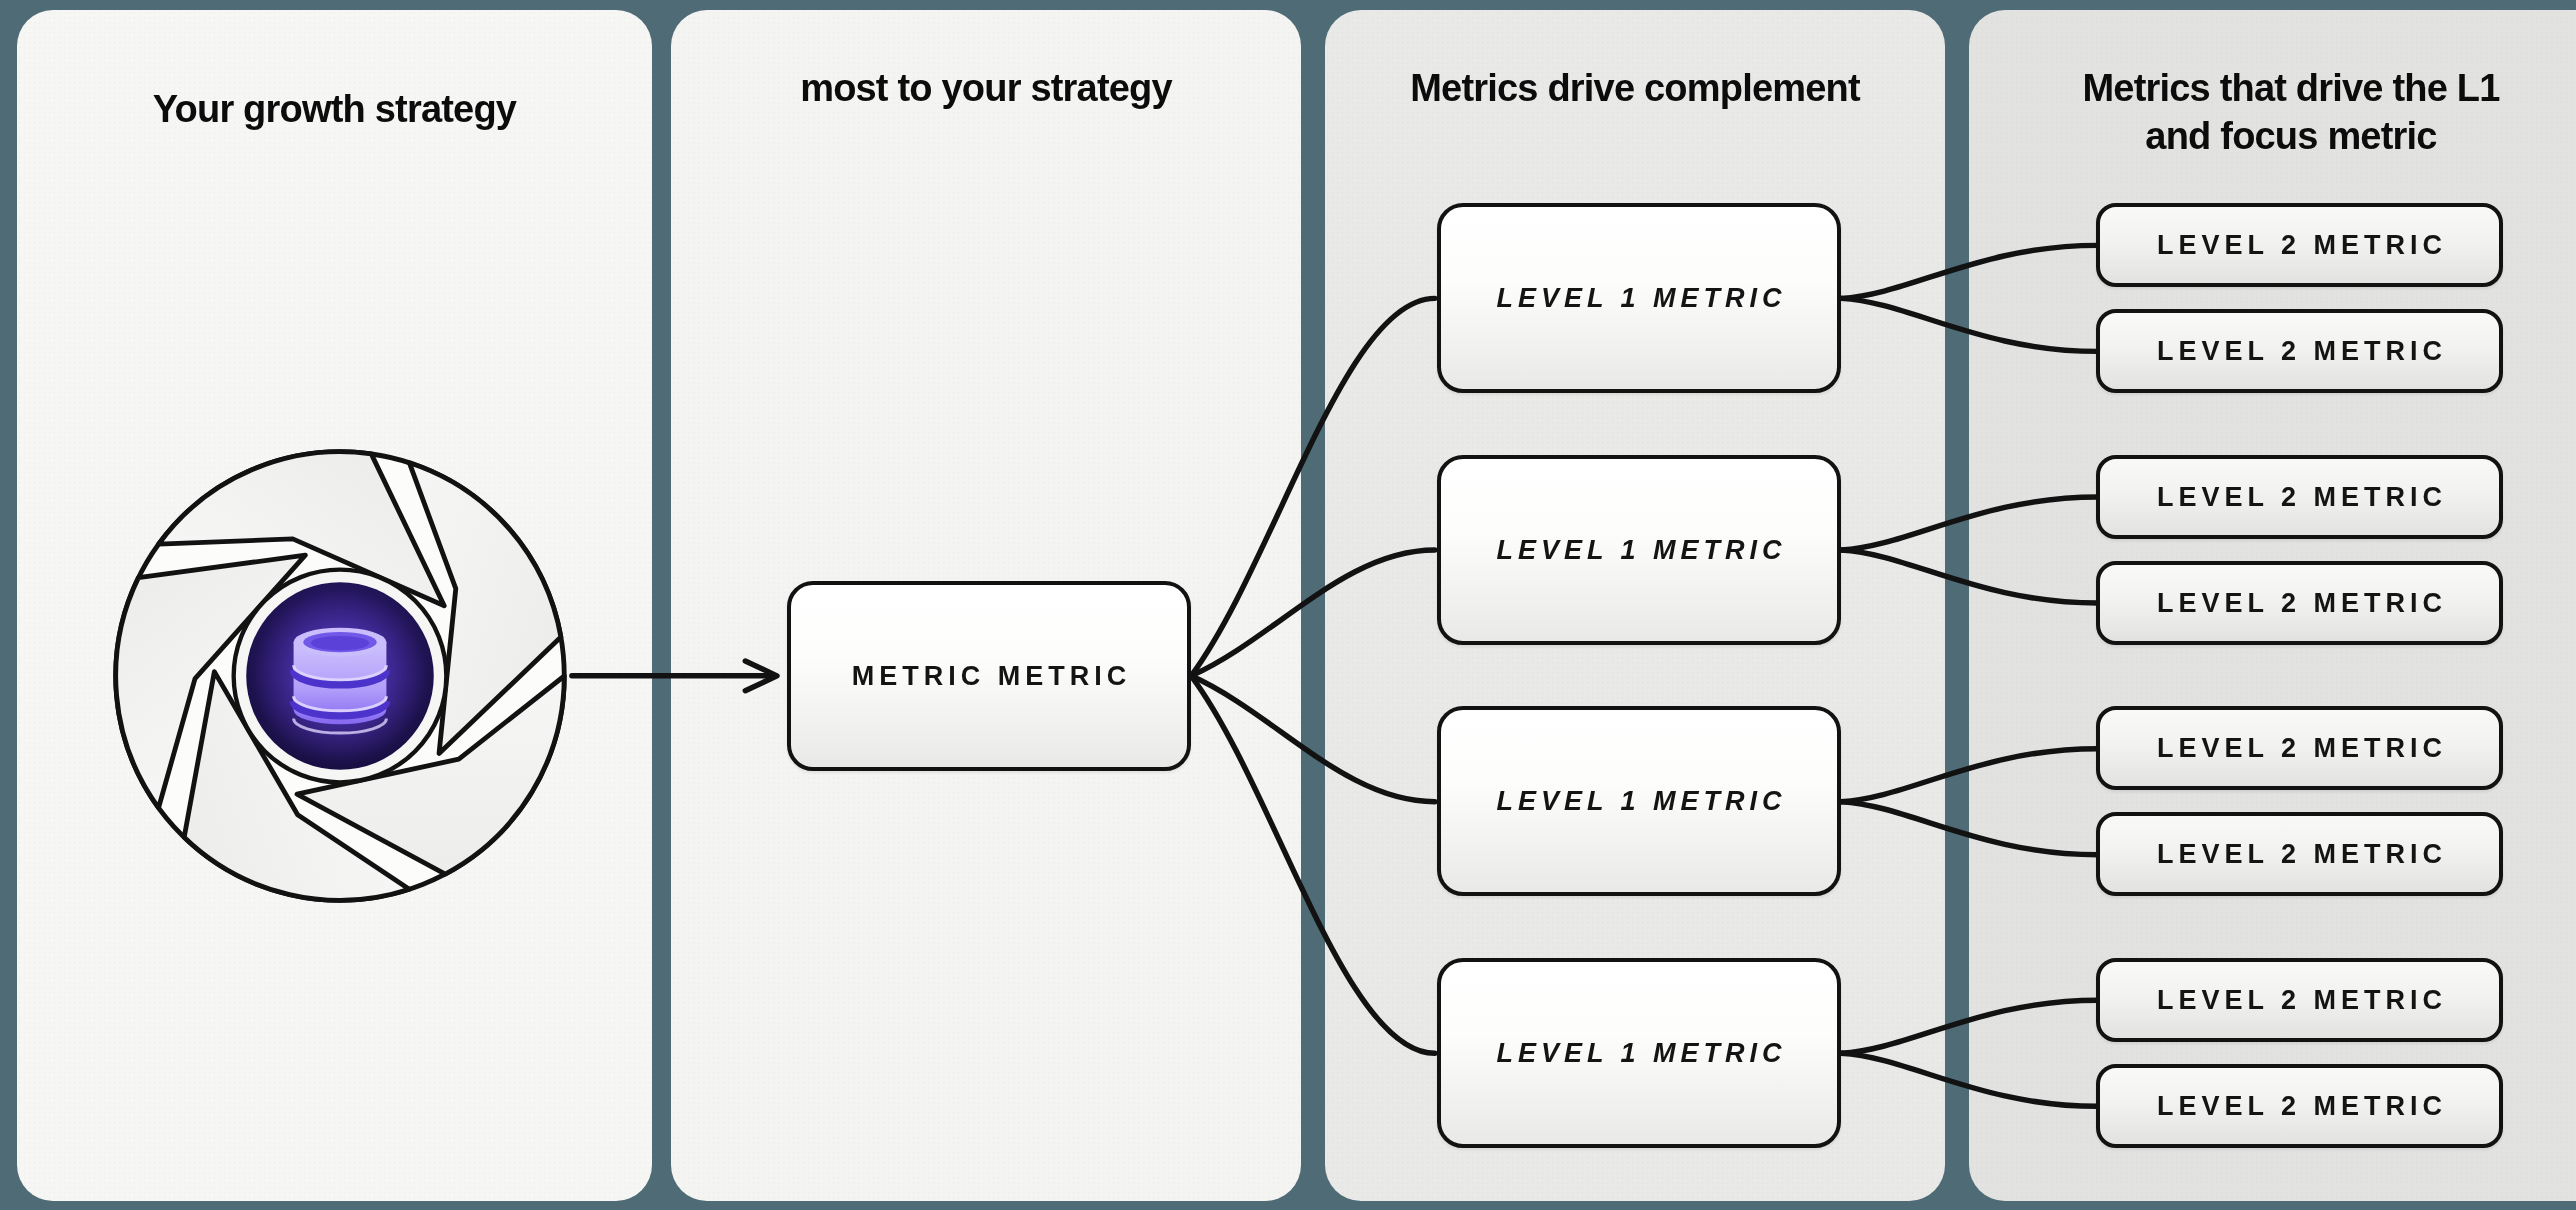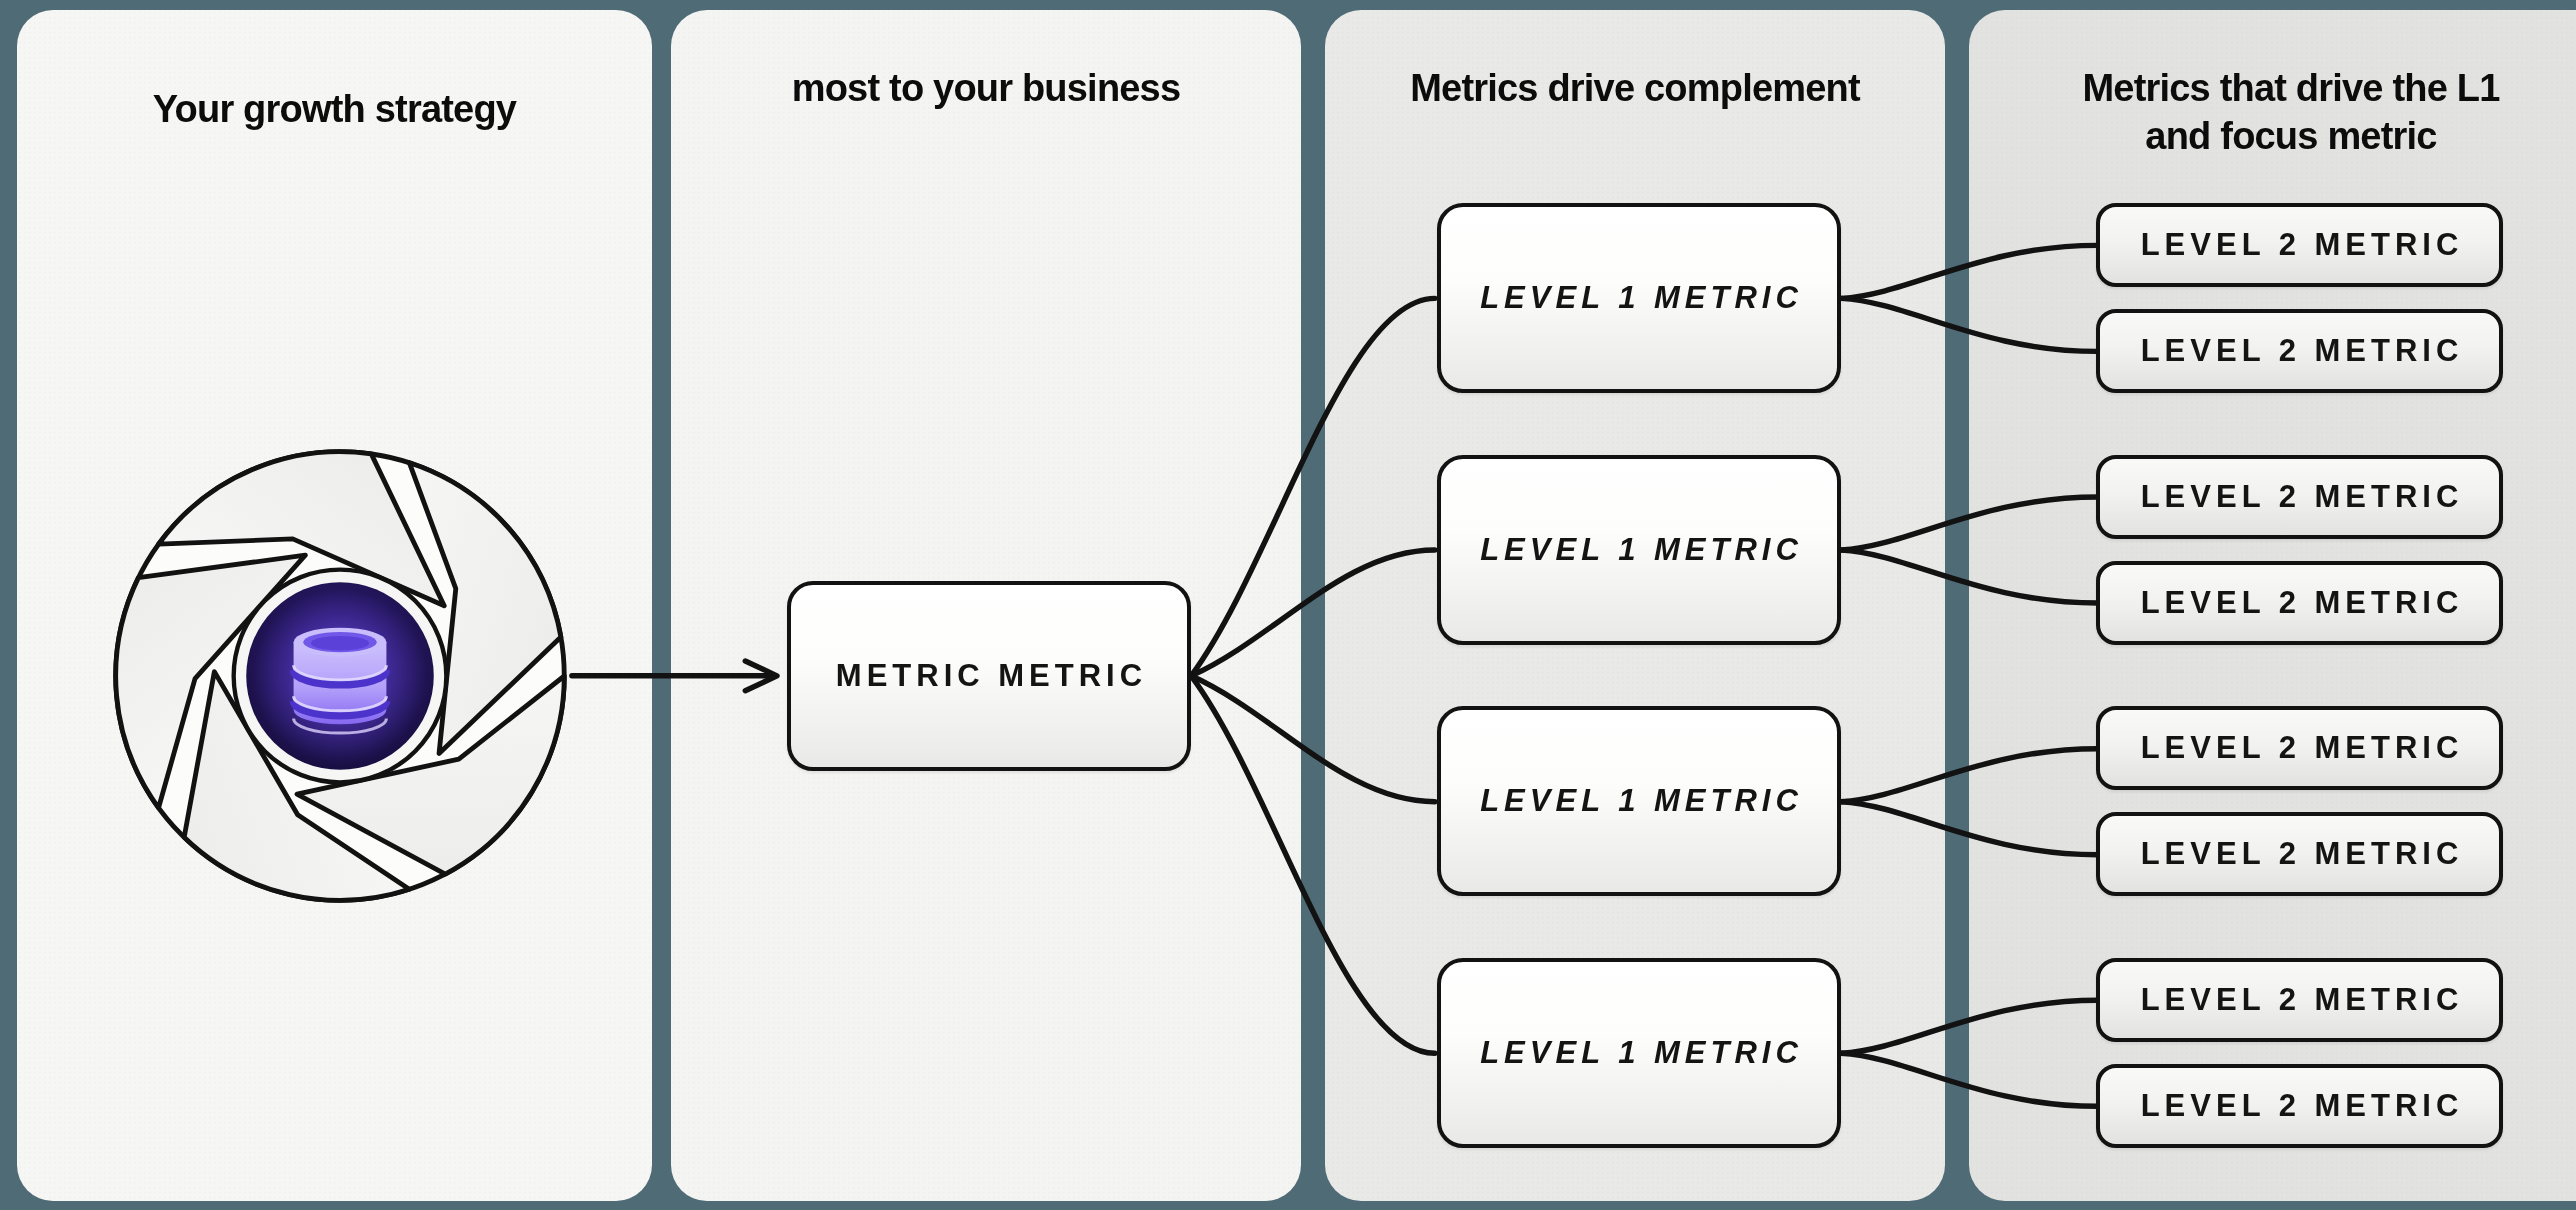--- a/index.html
+++ b/index.html
@@ -37,21 +37,21 @@
     position: absolute;
     box-sizing: border-box;
     border: 4px solid #121212;
     border-radius: 26px;
     background: linear-gradient(180deg, #ffffff 0%, #fdfdfc 40%, #e9e9e8 100%);
     display: flex; align-items: center; justify-content: center;
     box-shadow: 0 2px 3px rgba(0,0,0,0.08);
     z-index: 3;
   }
   .metric-label {
-    font-size: 31px; font-weight: 700; color: #141414;
+    font-size: 27px; font-weight: 700; color: #141414;
     letter-spacing: 5px; text-indent: 5px; white-space: nowrap;
   }
   .box-focus { left: 762px; top: 581px; width: 404px; height: 190px; }
   .box-l1 { left: 1412px; width: 404px; height: 190px; font-style: italic; }
   .box-l1-0 { top: 203px; } .box-l1-1 { top: 455px; }
   .box-l1-2 { top: 706px; } .box-l1-3 { top: 958px; }
   .box-l2 {
     left: 2071px; width: 407px; height: 84px;
     border-radius: 20px;
     background: linear-gradient(180deg, #f9f9f8 0%, #f2f2f1 45%, #e2e2e1 100%);
@@ -69,21 +69,21 @@
 
 <div class="stage">
 
   <div class="panel panel-1">
     <div class="panel-title">
       <span>Your growth strategy</span>
     </div>
   </div>
   <div class="panel panel-2">
     <div class="panel-title">
-      <span>most to your business</span>
+      <span>most to your strategy</span>
     </div>
   </div>
   <div class="panel panel-3">
     <div class="panel-title">
       <span>Metrics drive complement</span>
     </div>
   </div>
   <div class="panel panel-4">
     <div class="panel-title">
       <span>Metrics that drive the L1</span>

